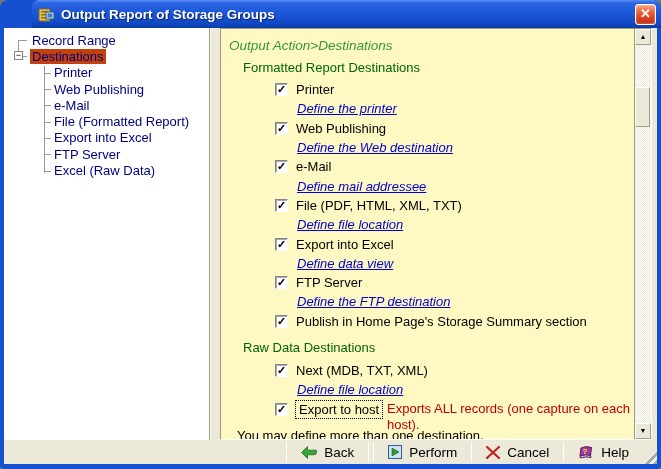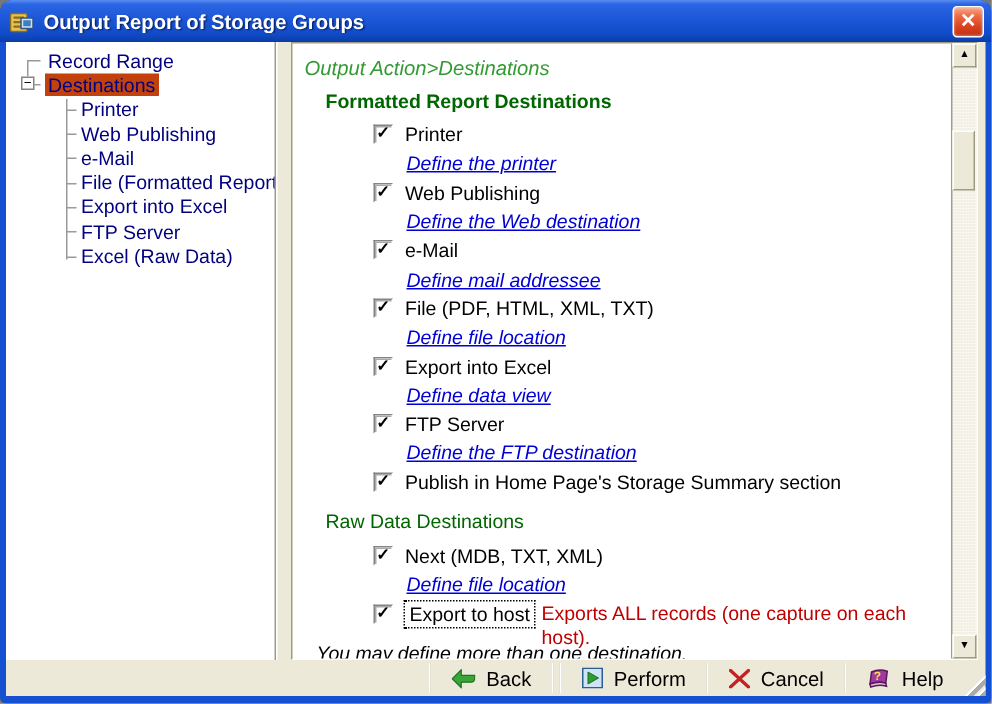--- a/index.html
+++ b/index.html
@@ -10,40 +10,41 @@
     border-radius:8px 8px 4px 4px;
     overflow:hidden;
   }
   
   .titlebar{
     height:28px;display:flex;align-items:center;
     padding:0 5px 0 6px;
     background:linear-gradient(180deg,#5a8ef5 0%,#2b65e2 10%,#1b57d8 45%,#114bc8 80%,#0c40b0 96%,#0a3aa2 100%);
     border-radius:7px 7px 0 0;
     color:#fff;
+    margin-left:32px;
   }
   .title-text{font-size:13.5px;font-weight:bold;margin-left:6px;
     text-shadow:1px 1px 1px rgba(0,0,40,.6);flex:1;white-space:nowrap;overflow:hidden;}
   .app-icon{width:17px;height:16px;flex:0 0 auto;}
   .close-btn{
     width:21px;height:21px;flex:0 0 auto;
     background:linear-gradient(180deg,#f6a88a 0%,#ee6a44 30%,#d8401d 70%,#c03315 100%);
     border:1px solid #fff;border-radius:3px;
     color:#fff;font-size:13px;font-weight:bold;line-height:18px;text-align:center;
     box-shadow:inset 0 0 2px rgba(255,255,255,.6);
     cursor:pointer;
   }
   
   .frame{
     margin:0 4px;height:412px;
     background:#ece9d8;display:flex;
   }
   
   .tree{
-    width:180px;background:#fff;position:relative;
+    width:206px;background:#fff;position:relative;
     border-right:1px solid #9d9d84;
     padding-top:4px;font-size:13px;color:#000080;overflow:hidden;
   }
   .trunk{position:absolute;width:1px;background:#9a9a9a;}
   .trunkA{left:14px;top:12px;height:11px;}
   .trunkB{left:40px;top:38px;height:107px;}
   .trow{height:16.3px;display:flex;align-items:center;position:relative;white-space:nowrap;cursor:default;}
   .trow.top{padding-left:26px;}
   .trow.child{padding-left:48px;}
   .trow.top::before{content:"";position:absolute;left:14px;top:50%;width:9px;height:1px;background:#9a9a9a;}
@@ -54,45 +55,45 @@
     font-size:9px;line-height:6px;text-align:center;color:#000;cursor:pointer;
   }
   .tlabel{padding:0 2px;}
   .tlabel.selected{background:#c2410c;}
   
   .splitter{width:10px;background:#ece9d8;border-left:1px solid #fff;}
   
   .contentwrap{
     flex:1;display:flex;margin-right:5px;
     border:1px solid #9d9d84;border-bottom-color:#fff;border-right-color:#fff;
-    background:#ffffff;
+    background:#fef9c3;
   }
   .content{flex:1;overflow:hidden;font-size:13px;color:#000;position:relative;}
   .crumb{padding:9px 0 0 8px;height:24px;font-style:italic;color:#339933;font-size:13.5px;}
-  .shead{margin-top:7px;height:15px;padding-left:22px;font-weight:bold;color:#006600;font-size:13px;}
+  .shead{margin-top:7px;height:15px;padding-left:22px;font-weight:normal;color:#006600;font-size:13px;}
   .shead2{margin-top:9px;height:15px;padding-left:22px;font-weight:normal;color:#006600;font-size:13px;}
   .rows1{margin-top:5px;}
   .rows2{margin-top:6px;}
   .r{height:19.3px;display:flex;align-items:center;padding-left:54px;position:relative;}
   .r.linkrow{padding-left:76px;}
   .cb{
     width:13px;height:13px;background:#fff;flex:0 0 auto;
     border:1px solid;border-color:#848484 #fff #fff #848484;
     box-shadow:inset 1px 1px 0 #a9a9a9;
     font-size:11px;line-height:11px;font-weight:bold;text-align:center;color:#000;
     margin-right:8px;cursor:pointer;
   }
   .cblabel{white-space:nowrap;}
   .cblabel.focused{outline:1px dotted #000;padding:1px 3px;}
   a.deflink{color:#0000d4;font-style:italic;text-decoration:underline;cursor:pointer;white-space:nowrap;}
   .rednote{
     position:absolute;left:166px;top:2px;width:268px;
     color:#c00000;line-height:15.5px;font-size:13px;
   }
-  .footnote{margin-top:9px;padding-left:16px;height:16px;white-space:nowrap;font-style:italic;}
+  .footnote{margin-top:9px;padding-left:16px;height:16px;white-space:nowrap;}
   
   .vscroll{
     width:17px;flex:0 0 auto;display:flex;flex-direction:column;
     border-left:1px solid #9d9d84;
     background-image:conic-gradient(#ffffff 25%,#ece9d8 0 50%,#ffffff 0 75%,#ece9d8 0);
     background-size:2px 2px;
   }
   .sbtn{
     height:16px;background:#ece9d8;flex:0 0 auto;
     border:1px solid;border-color:#fff #9d9d84 #9d9d84 #fff;

